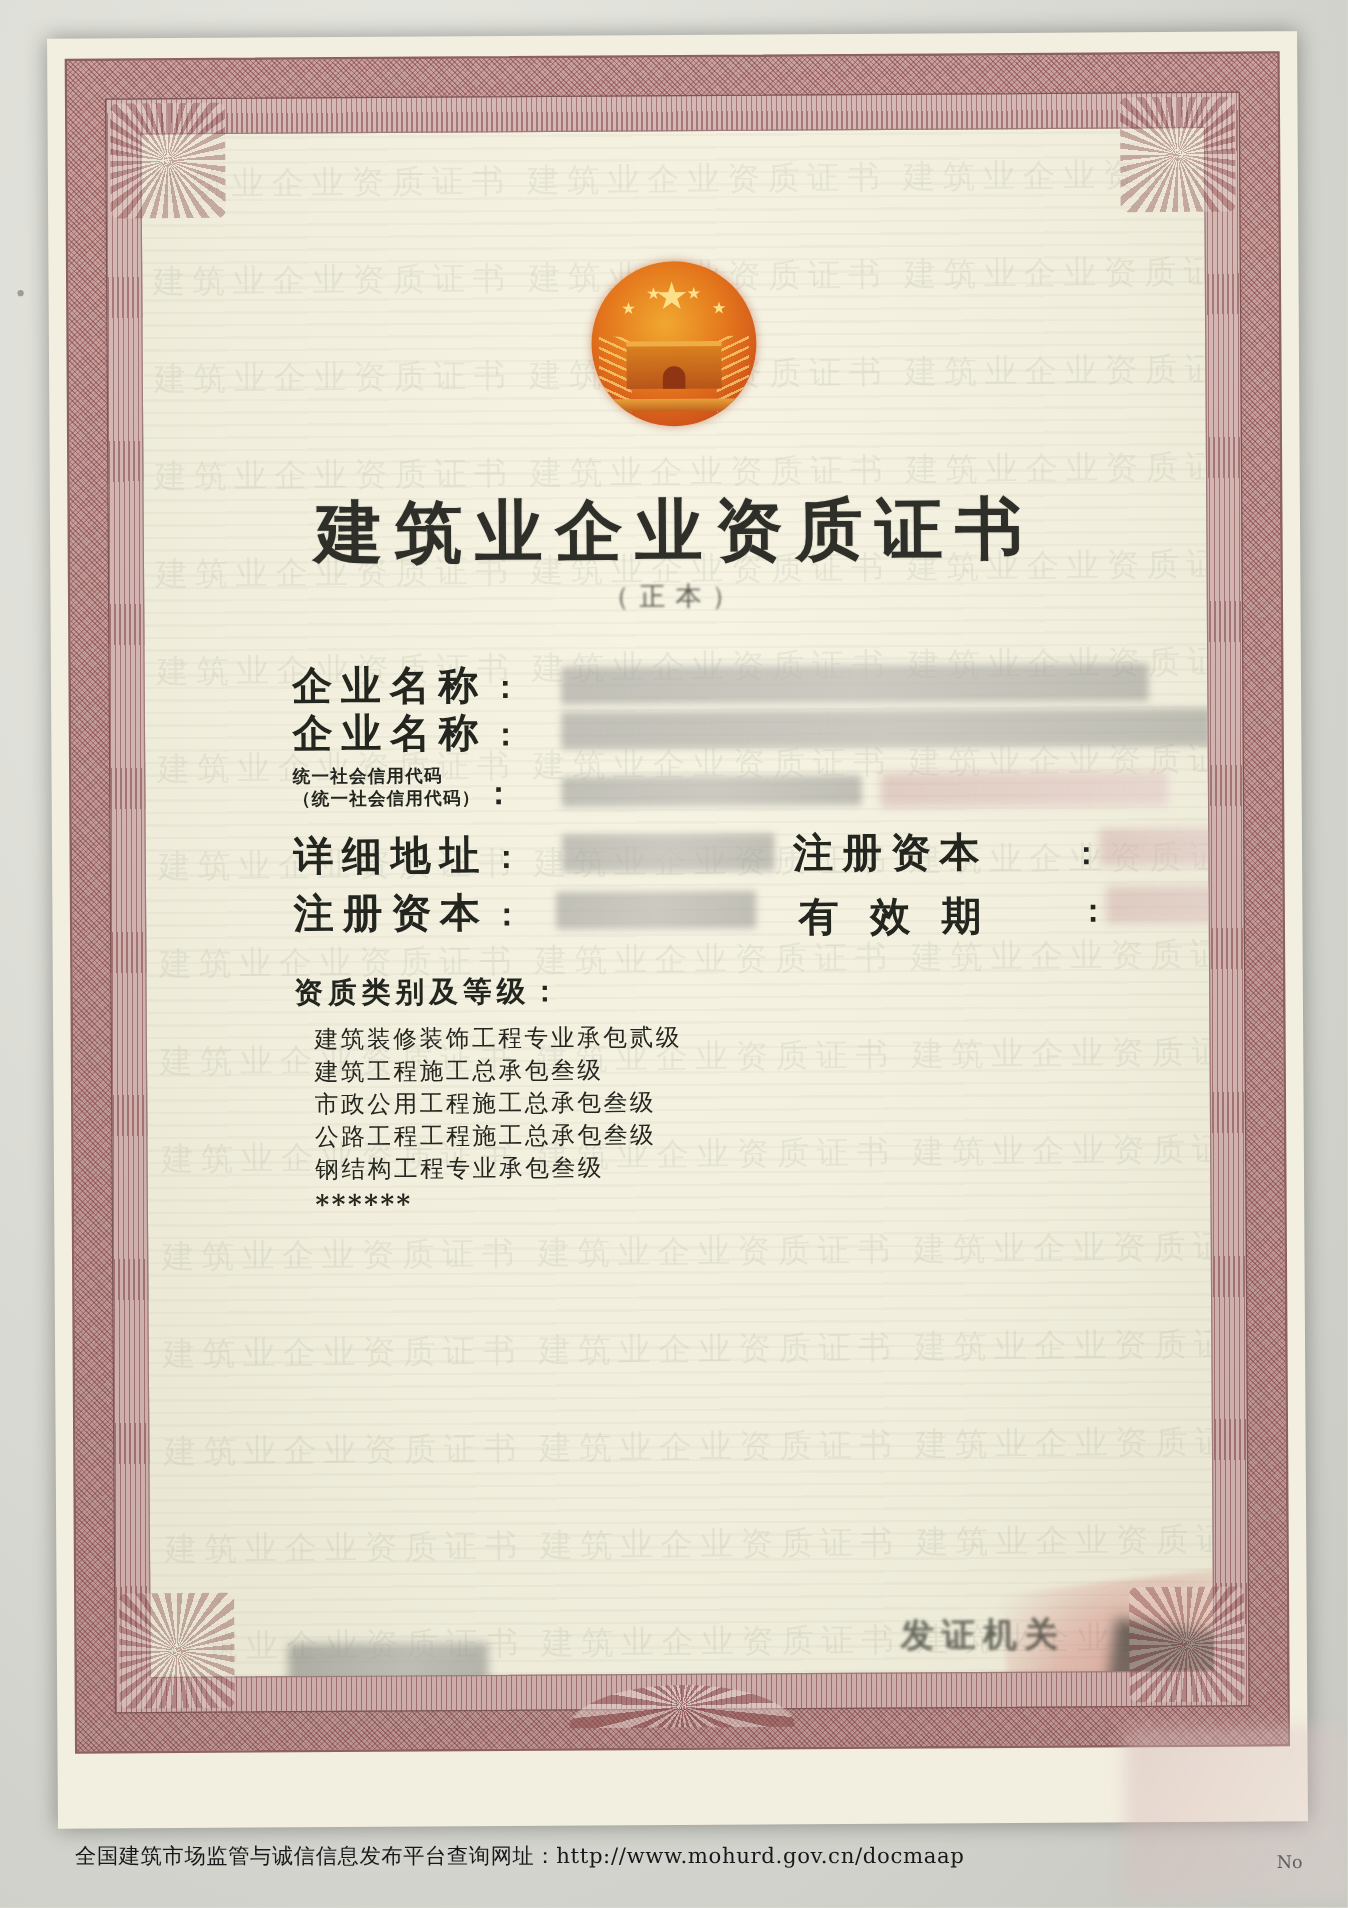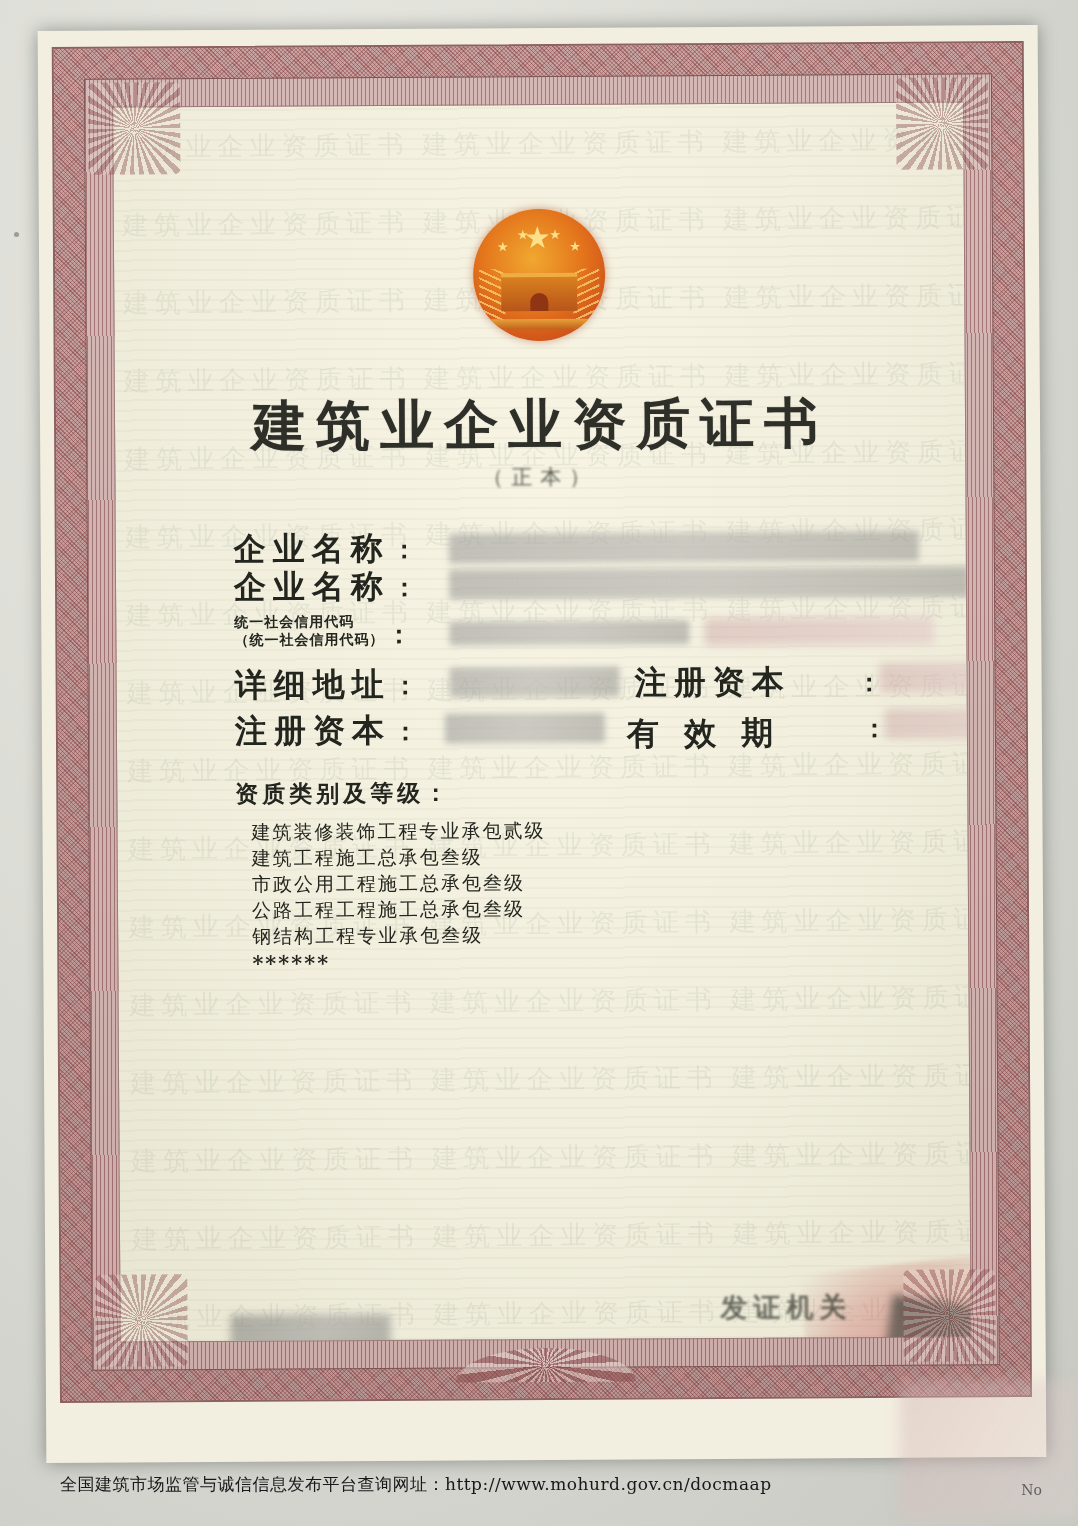--- a/index.html
+++ b/index.html
@@ -425,21 +425,21 @@
           <span class="redact tall" style="position:absolute;left:215px;width:170px;top:6px;"></span>
           <span class="label-lg" style="position:absolute;left:400px;">注册资本</span>
           <span class="colon" style="position:absolute;left:620px;">：</span>
           <span class="redact tall smudge-pink" style="position:absolute;left:645px;width:115px;top:4px;"></span>
         </div>
 
         <div class="row" style="height:46px;">
           <span class="label-lg">注册资本</span>
           <span class="colon">：</span>
           <span class="redact tall" style="position:absolute;left:210px;width:160px;top:6px;"></span>
-          <span class="label-lg" style="position:absolute;left:392px;margin-top:10px;">有 效 期</span>
+          <span class="label-lg" style="position:absolute;left:404px;margin-top:10px;">有 效 期</span>
           <span class="colon" style="position:absolute;left:625px;">：</span>
           <span class="redact tall smudge-pink" style="position:absolute;left:650px;width:130px;top:4px;"></span>
         </div>
       </div>
 
       <div id="qual-head">资质类别及等级：</div>
       <div id="qual-list">
         <div>建筑装修装饰工程专业承包贰级</div>
         <div>建筑工程施工总承包叁级</div>
         <div>市政公用工程施工总承包叁级</div>

